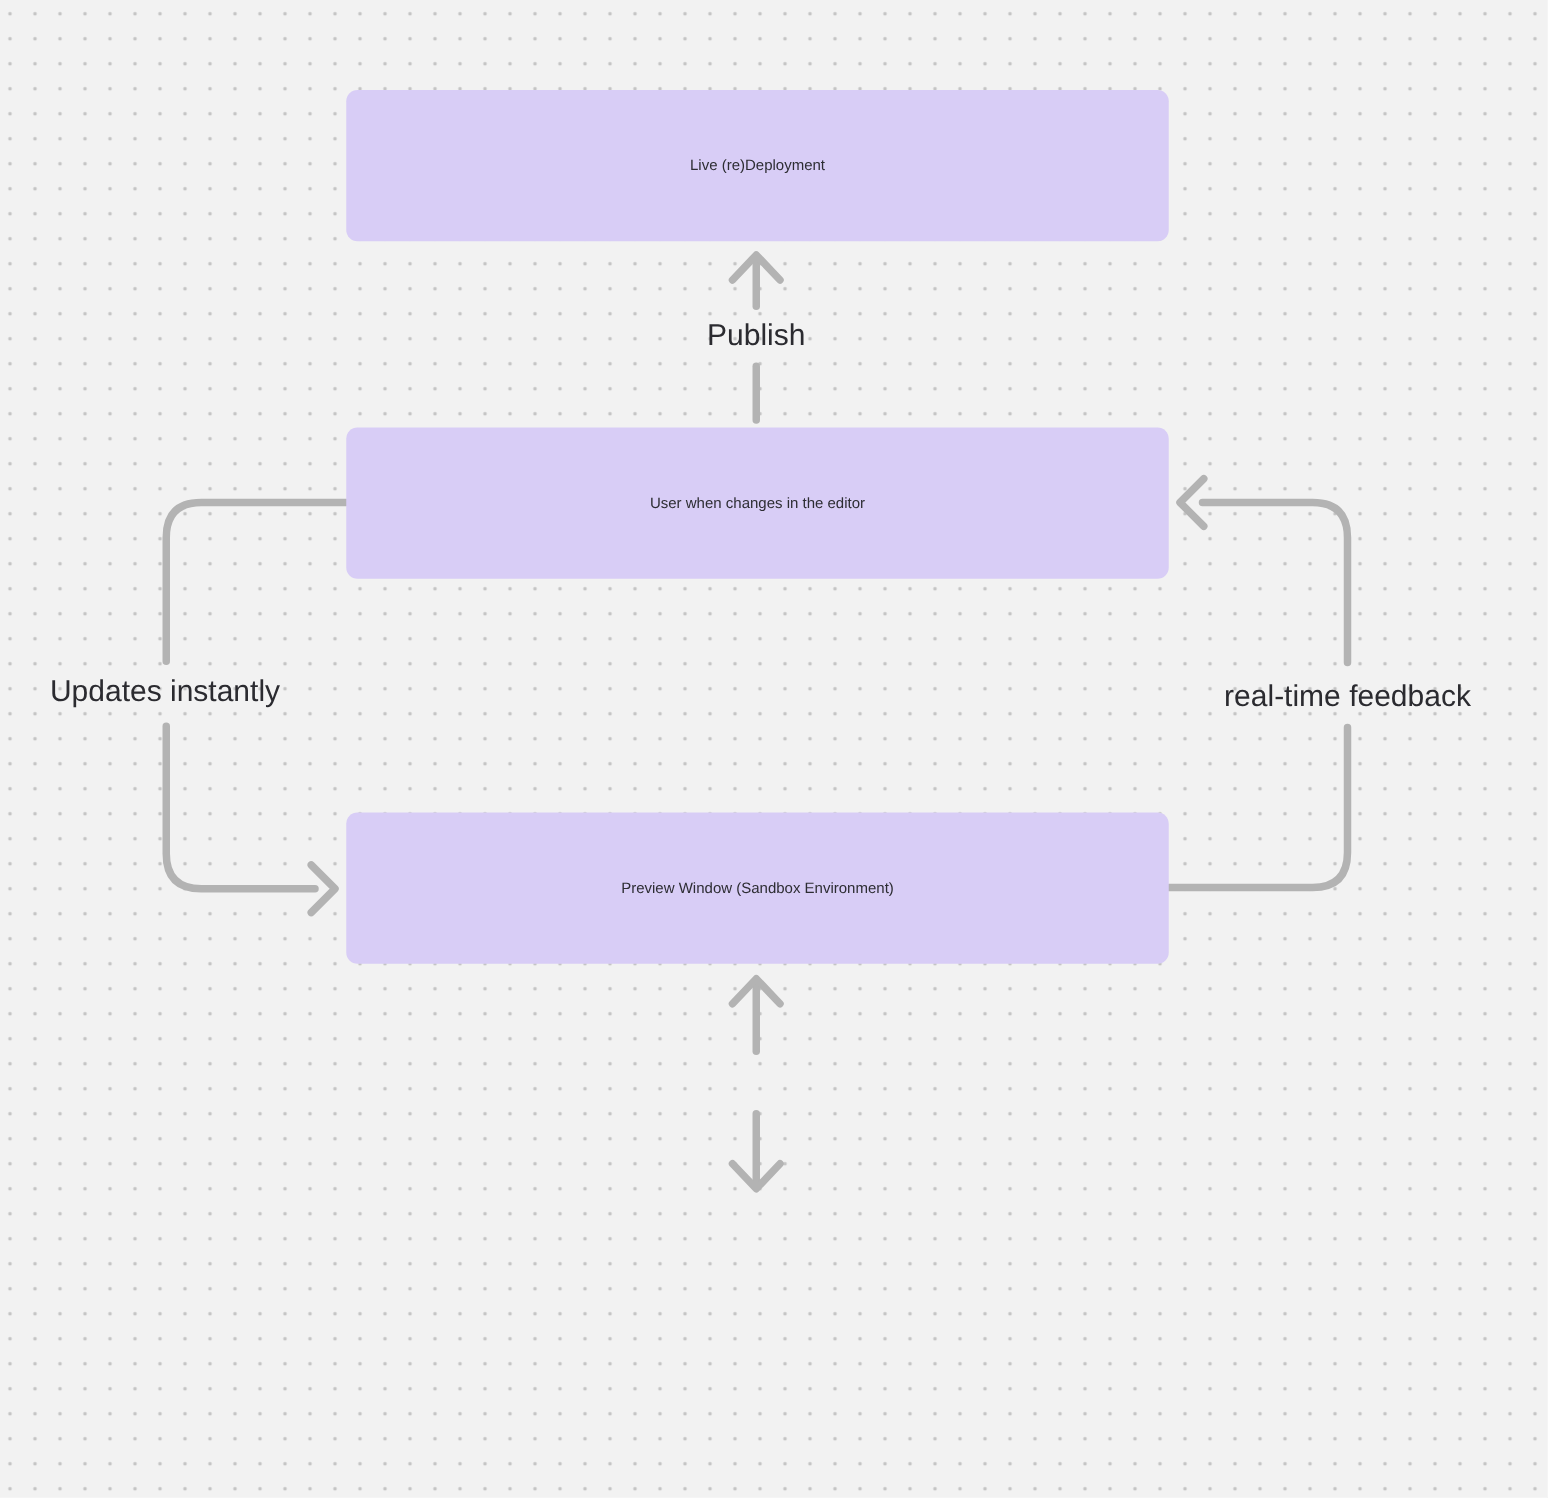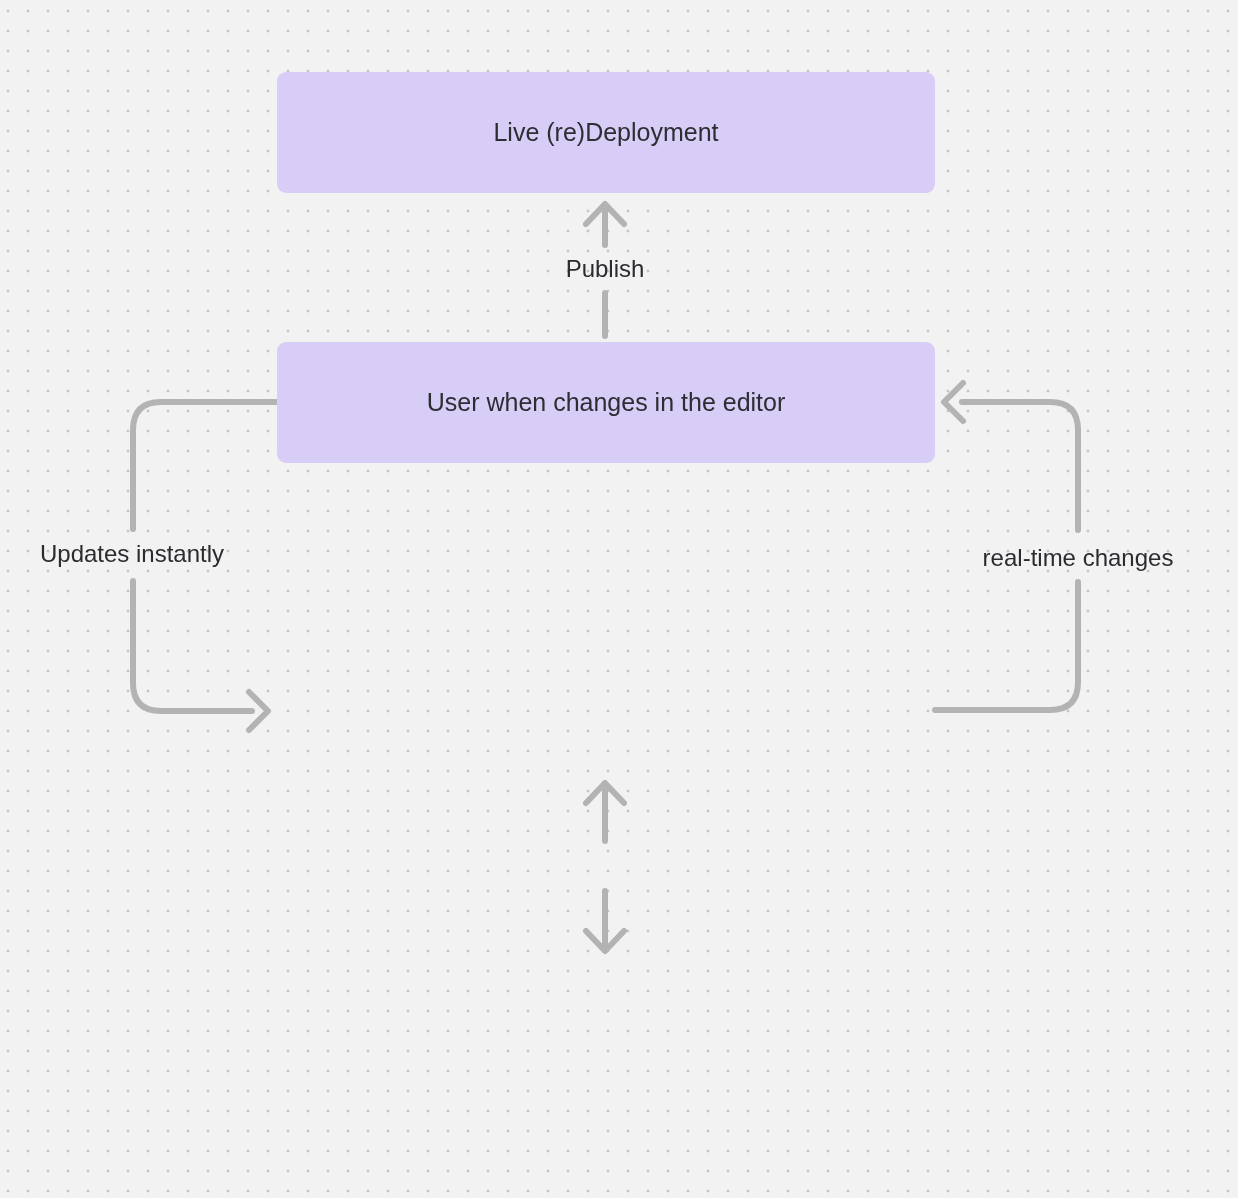--- a/index.html
+++ b/index.html
@@ -38,21 +38,21 @@
     height: 121px;
     background: #d8cdf6;
     border-radius: 9px;
     display: flex;
     align-items: center;
     justify-content: center;
     text-align: center;
   }
   .node-label {
     color: #2d2d33;
-    font-size: 25px;
+    font-size: 12px;
     line-height: 1.3;
   }
   #node-live    { top: 72px; }
   #node-user    { top: 342px; }
   #node-preview { top: 650px; }
   #node-dev     { top: 958px; }
   .edge-label {
     position: absolute;
     transform: translate(-50%, -50%);
     white-space: nowrap;
@@ -98,22 +98,25 @@
   </svg>
 
   <div class="node" id="node-live">
     <span class="node-label">Live (re)Deployment</span>
   </div>
 
   <div class="node" id="node-user">
     <span class="node-label">User when changes in the editor</span>
   </div>
 
+  <div class="node" id="node-preview">
+    <span class="node-label">Preview Window (Sandbox Environment)</span>
+  </div>
 
 
   <div class="edge-label" id="label-publish">Publish</div>
 
   <div class="edge-label" id="label-updates">Updates instantly</div>
 
-  <div class="edge-label" id="label-feedback">real-time changes</div>
+  <div class="edge-label" id="label-feedback">real-time feedback</div>
 
 
 </div>
 
 </body></html>

